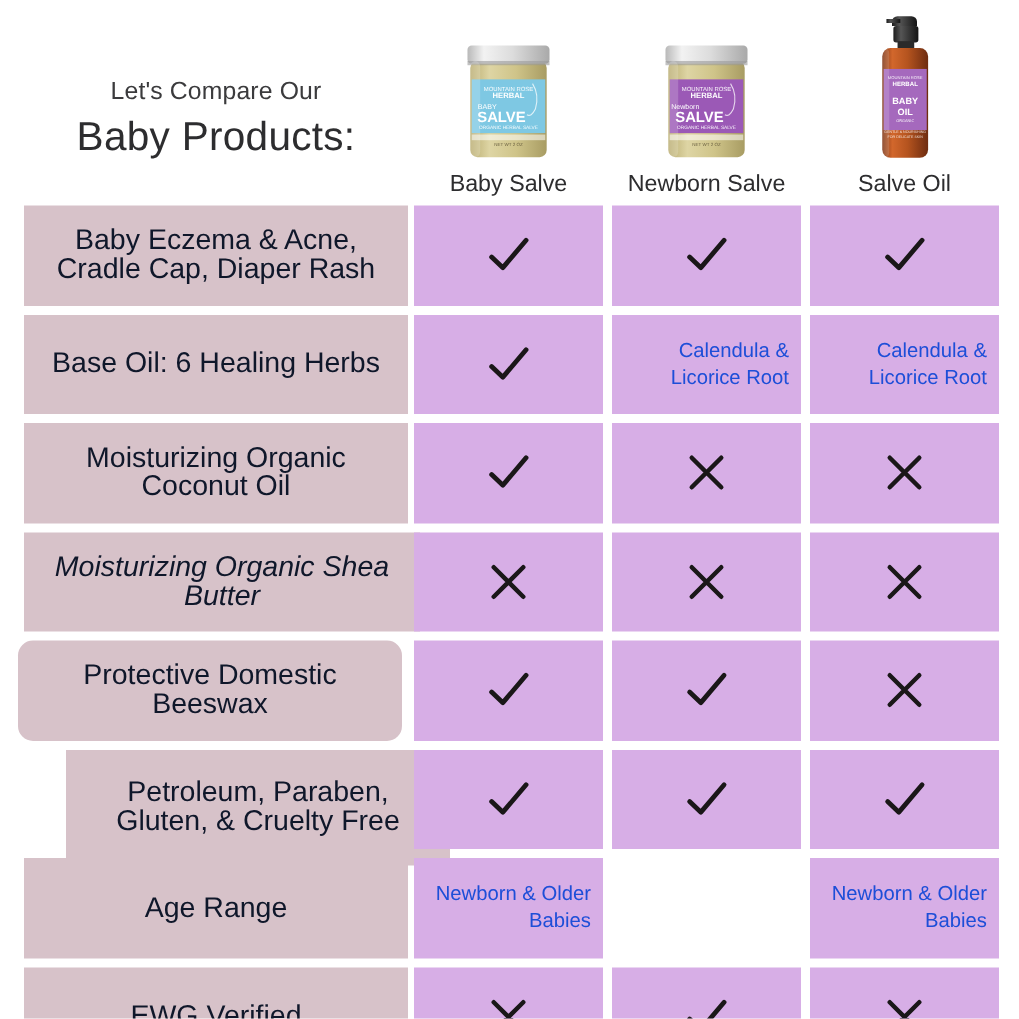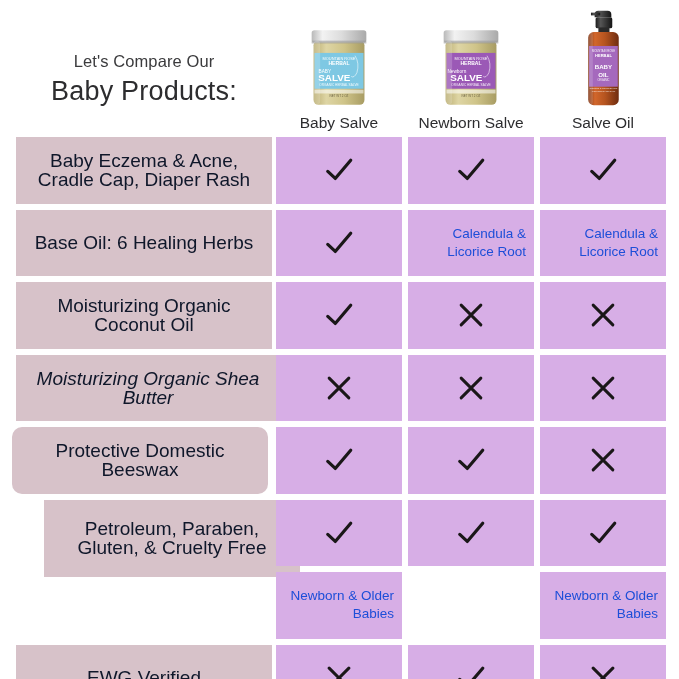--- a/index.html
+++ b/index.html
@@ -353,20 +353,21 @@
           </svg>
         </span>
       </div>
       <div class="cell cell-value" style="left: 540px; top: 362.5px; width: 126px; height: 66.5px; background: rgb(215, 174, 230);">
         <span class="mark">
           <svg viewBox="0 0 32 32" xmlns="http://www.w3.org/2000/svg">
             <path d="M4 17.5 L12 25 L28.5 5.5" fill="none" stroke="#1a1718" stroke-width="3.4" stroke-linecap="round" stroke-linejoin="round"></path>
           </svg>
         </span>
       </div>
+      <div class="cell cell-label" style="left: 16px; top: 435px; width: 256px; height: 66.5px; background: rgb(215, 194, 201);">Age Range</div>
       <div class="cell cell-value" style="left: 276px; top: 435px; width: 126px; height: 66.5px; background: rgb(215, 174, 230);">Newborn &amp; Older Babies</div>
       <div class="cell cell-value" style="left: 540px; top: 435px; width: 126px; height: 66.5px; background: rgb(215, 174, 230);">Newborn &amp; Older Babies</div>
       <div class="cell cell-label" style="left: 16px; top: 507.5px; width: 256px; height: 66.5px; background: rgb(215, 194, 201);">EWG Verified</div>
       <div class="cell cell-value" style="left: 276px; top: 507.5px; width: 126px; height: 66.5px; background: rgb(215, 174, 230);">
         <span class="mark">
           <svg viewBox="0 0 32 32" xmlns="http://www.w3.org/2000/svg">
             <path d="M5.5 5.5 L26.5 26.5 M26.5 5.5 L5.5 26.5" fill="none" stroke="#1a1718" stroke-width="3.2" stroke-linecap="round"></path>
           </svg>
         </span>
       </div>

